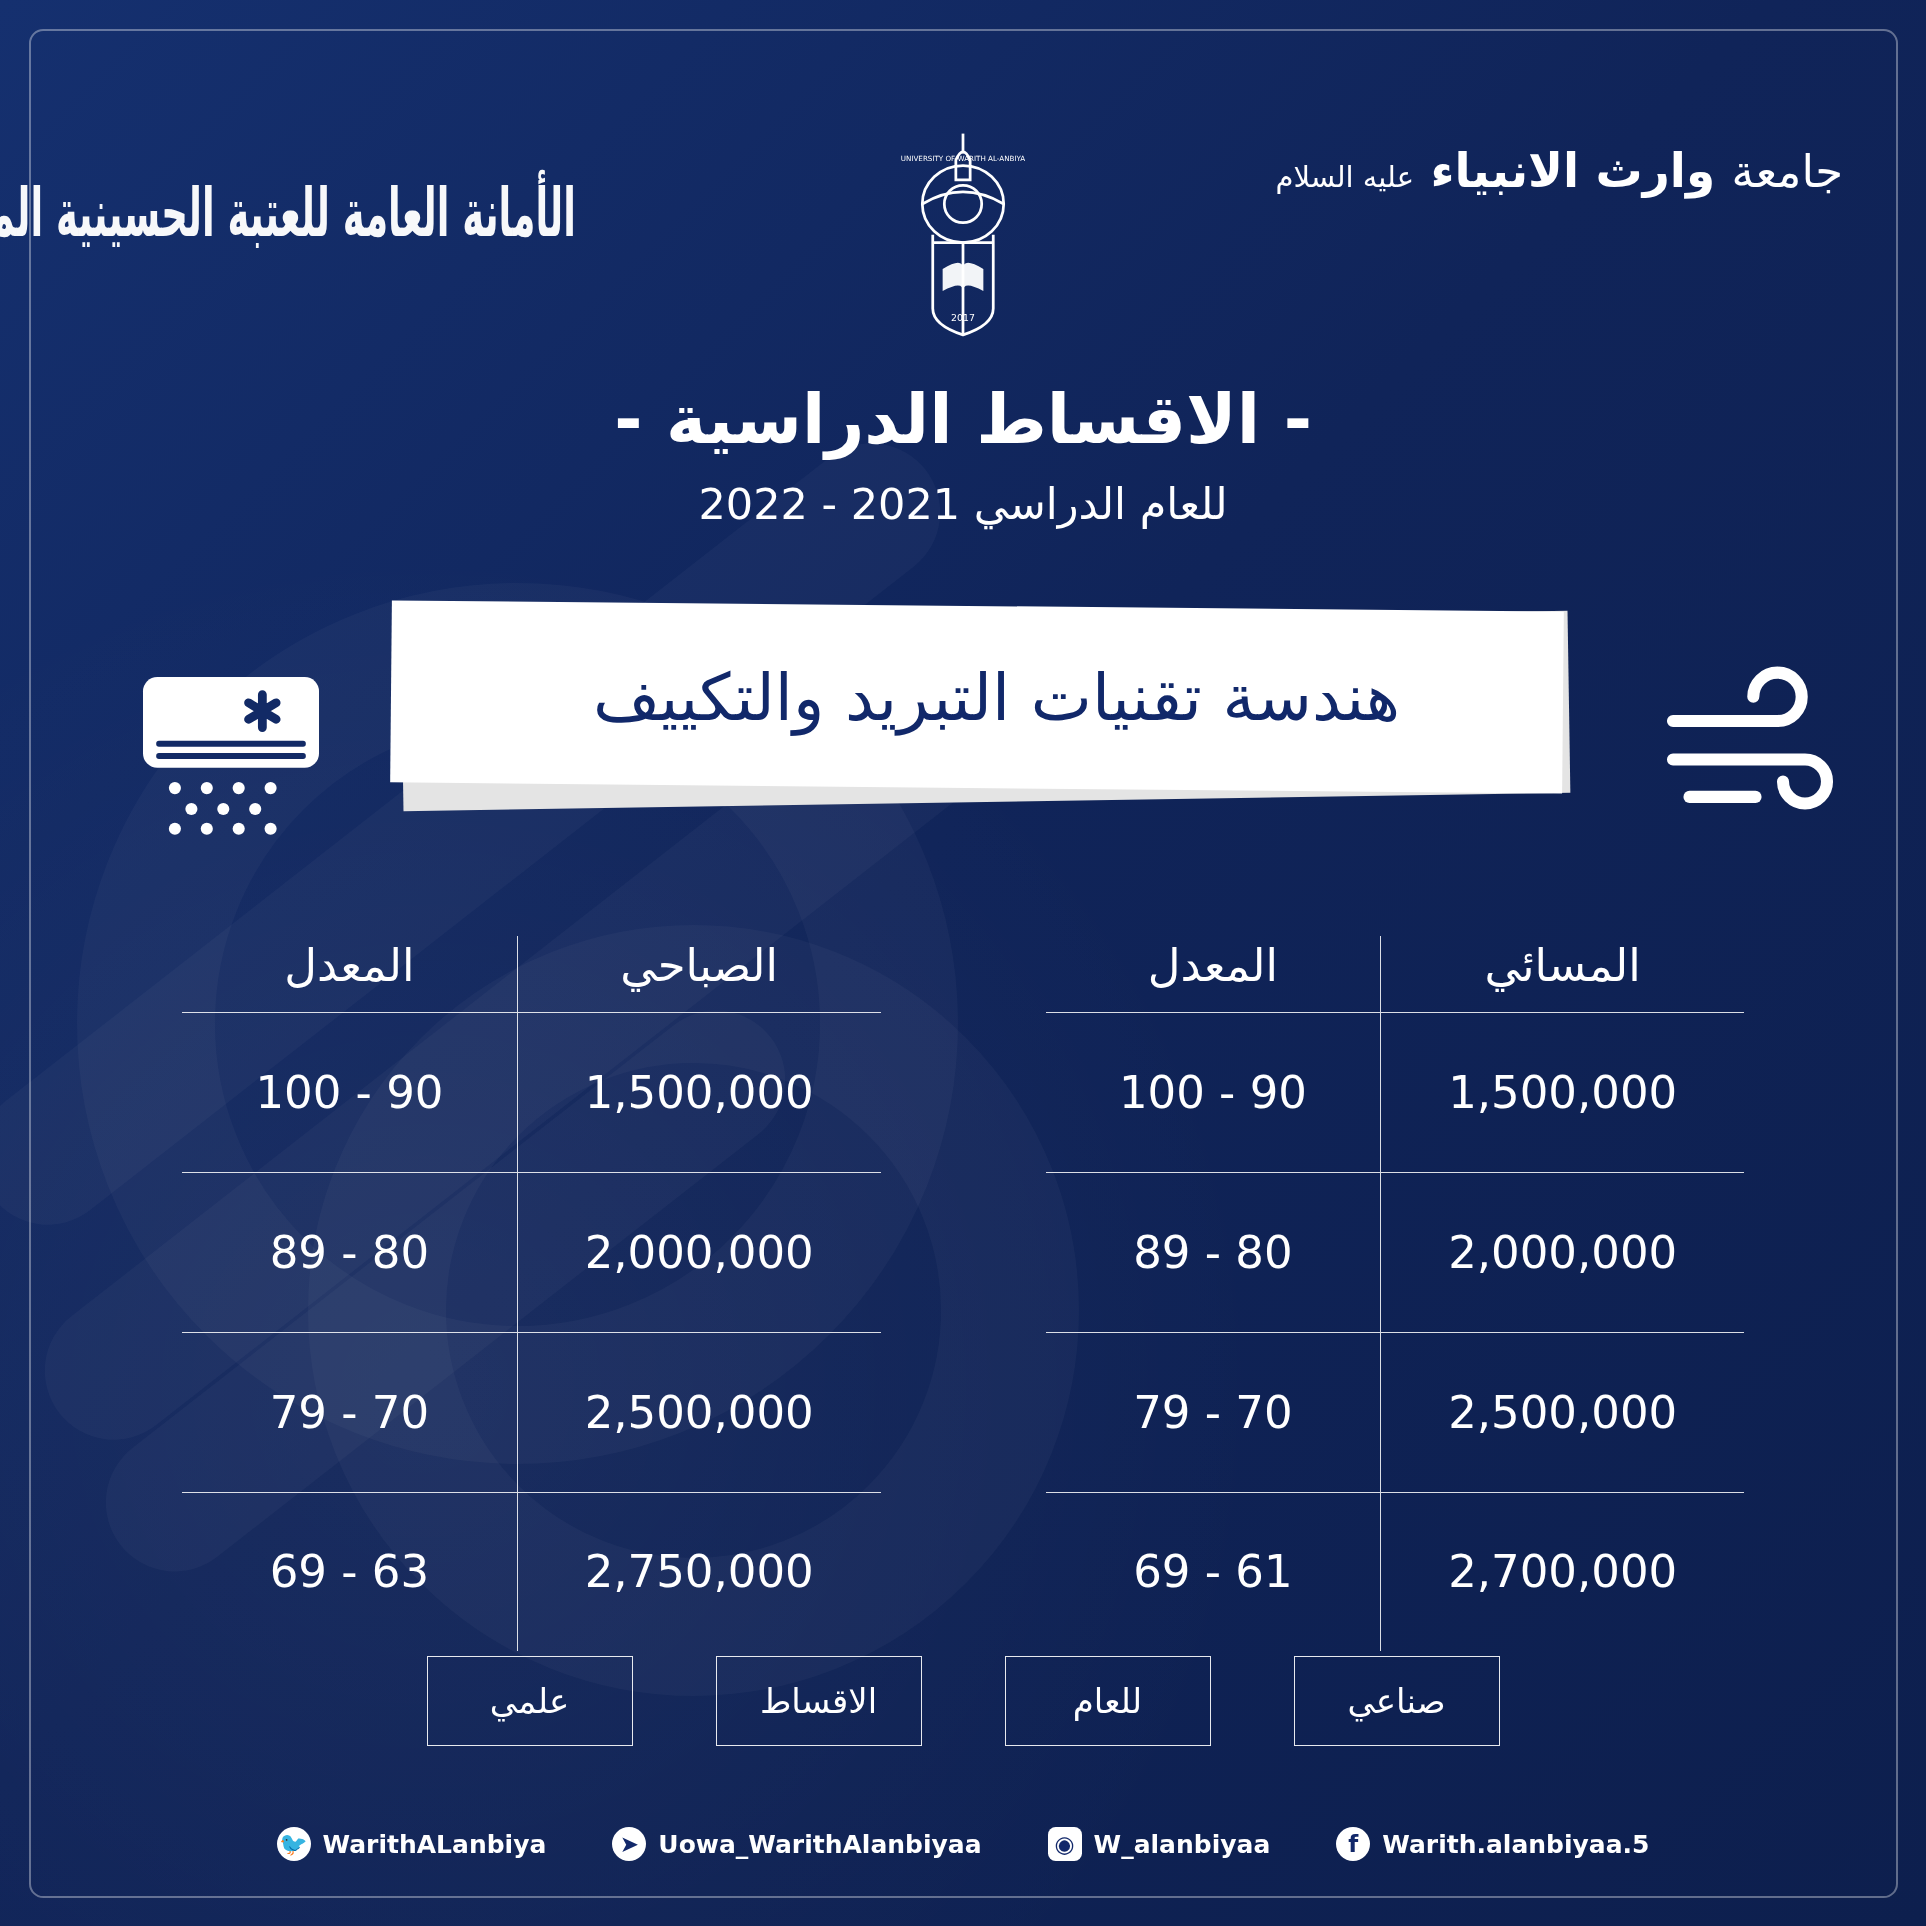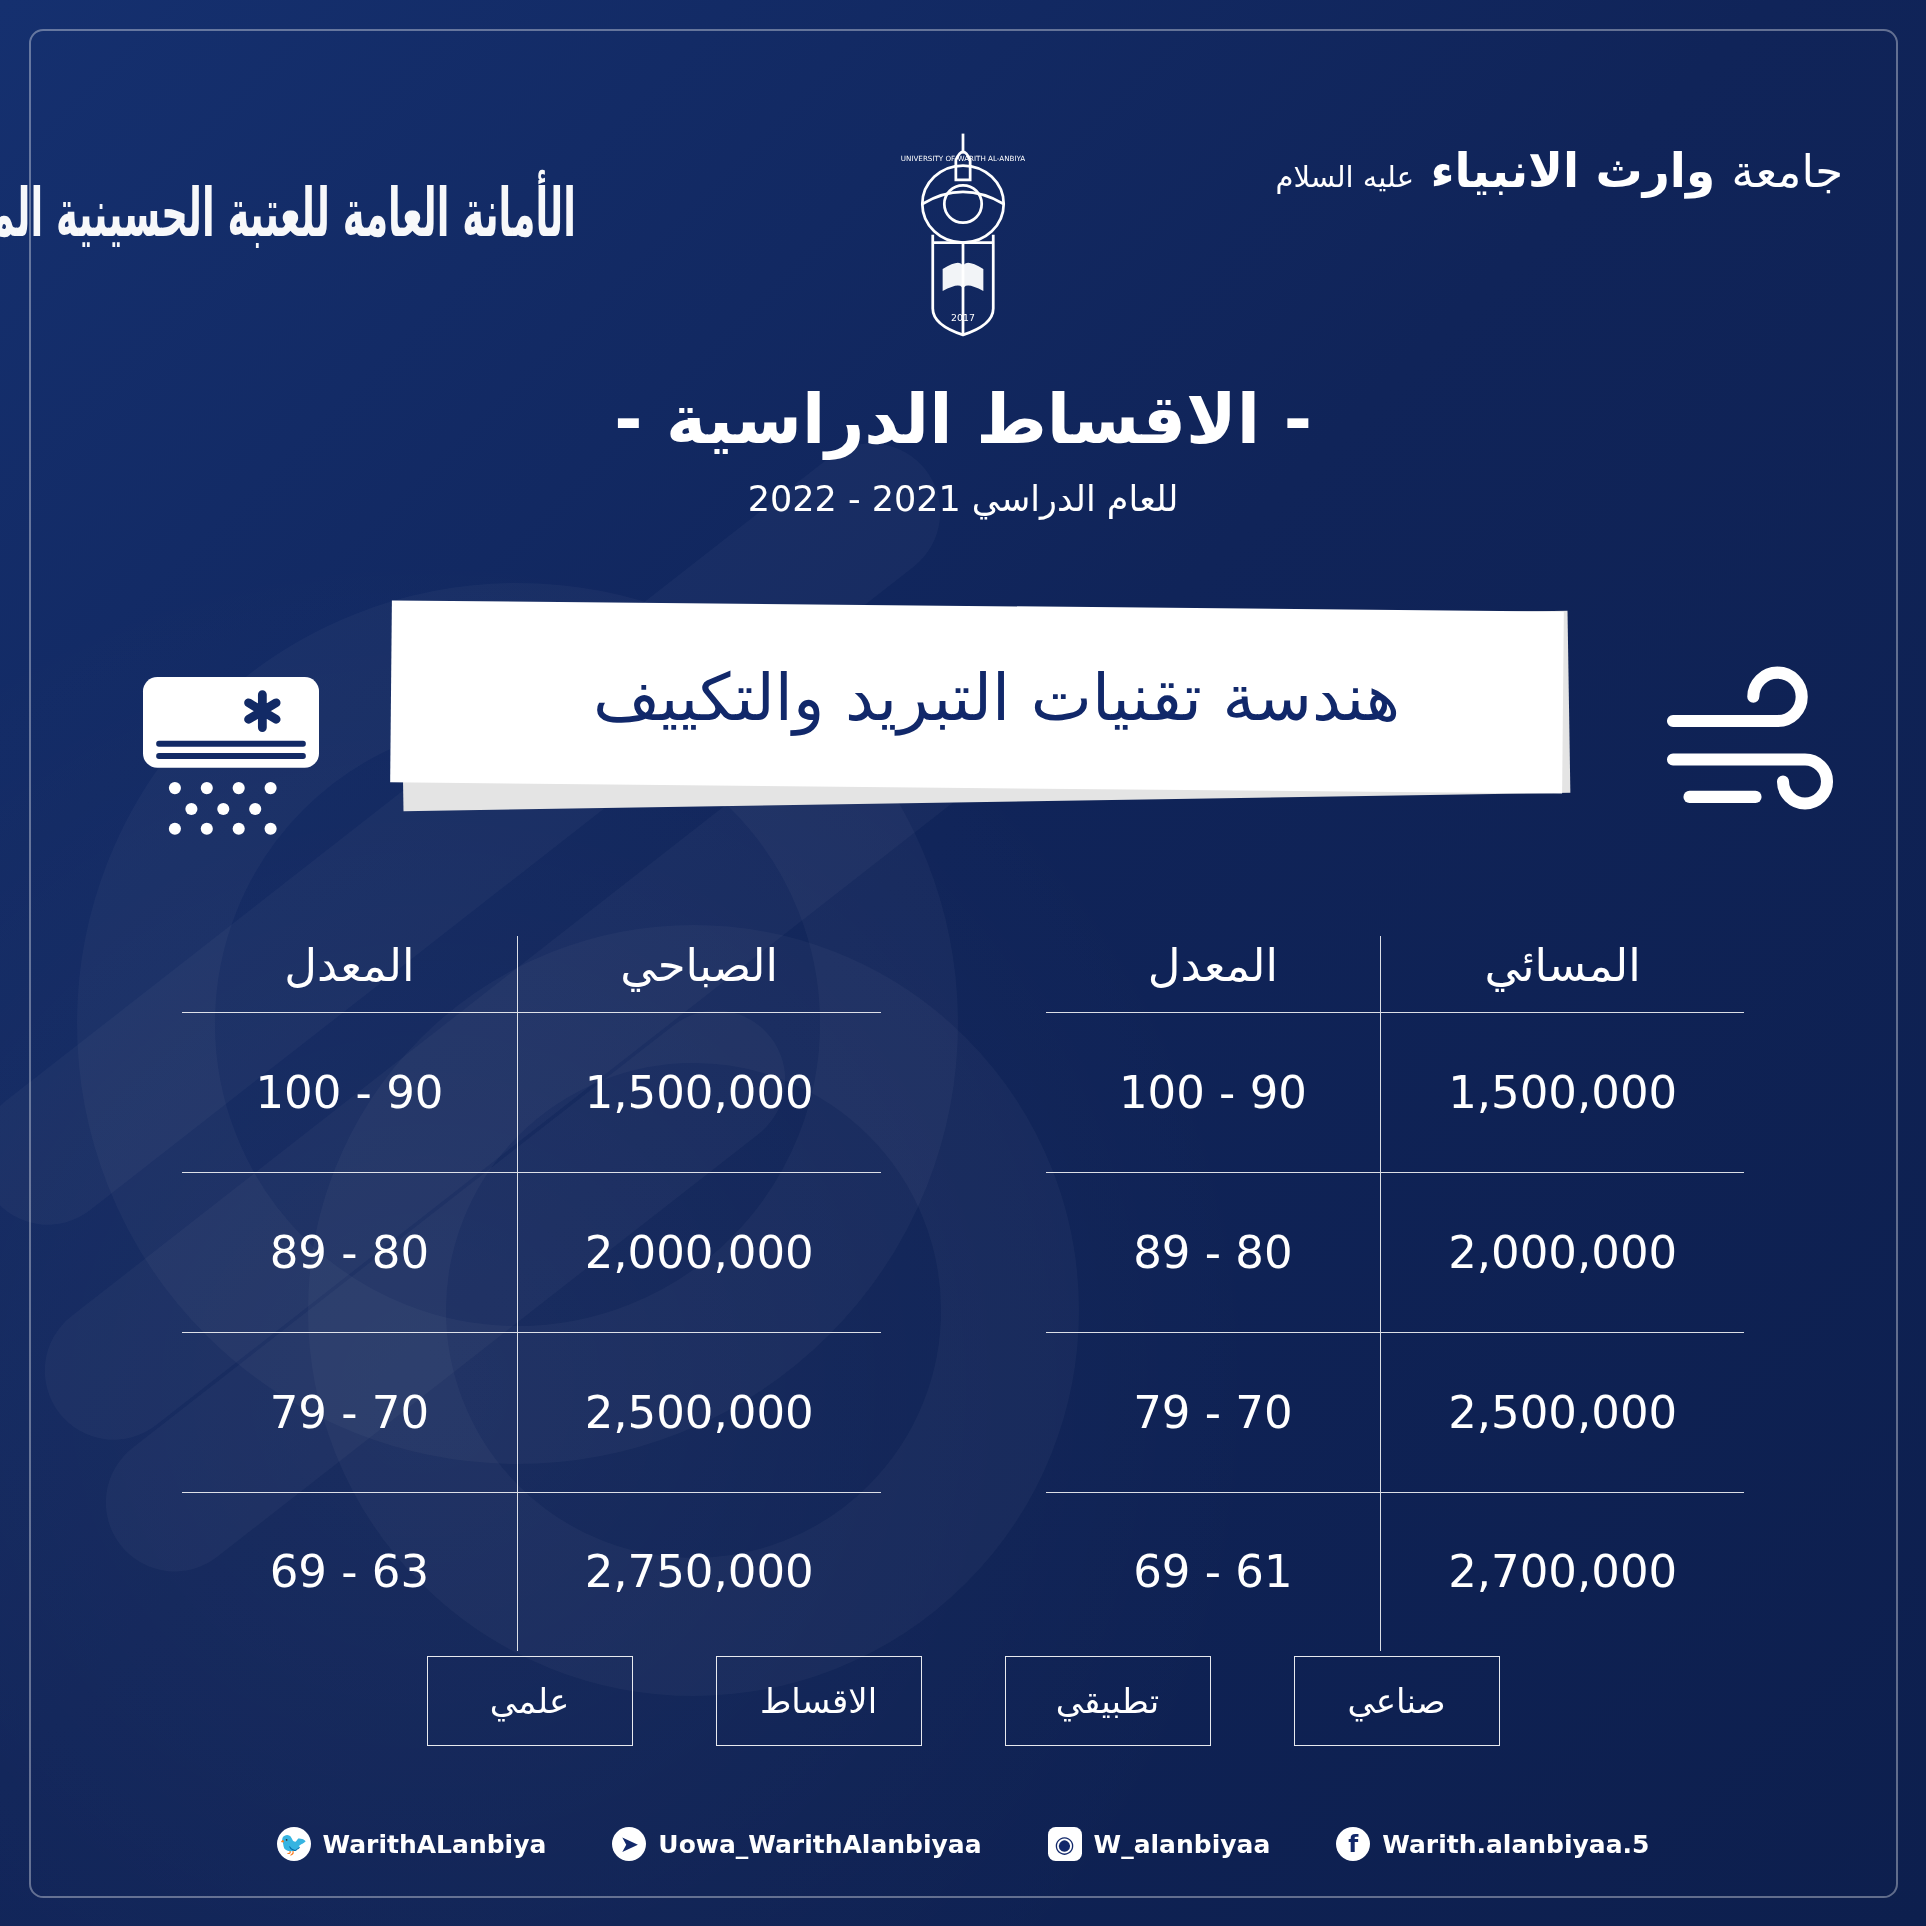--- a/index.html
+++ b/index.html
@@ -129,21 +129,21 @@
     font-weight: bold;
     z-index: 4;
   }
   .title-sub {
     position: absolute;
     top: 479px;
     left: 0;
     right: 0;
     text-align: center;
     color: #ffffff;
-    font-size: 35px;
+    font-size: 43px;
     font-weight: normal;
     z-index: 4;
   }
 
   
   .banner-wrap {
     position: absolute;
     top: 600px;
     left: 385px;
     width: 1200px;
@@ -439,21 +439,21 @@
         <tr>
           <td class="col-amount">2,750,000</td>
           <td class="col-rate">63 - 69</td>
         </tr>
       </tbody>
     </table>
   </div>
 
   <div class="badges">
     <div class="badge">صناعي</div>
-    <div class="badge">تطبيقي</div>
+    <div class="badge">للعام</div>
     <div class="badge">الاقساط</div>
     <div class="badge">علمي</div>
   </div>
 
   <div class="social">
     <div class="social-item">
       <span class="sicon circle">f</span>
       <span>Warith.alanbiyaa.5</span>
     </div>
     <div class="social-item">

